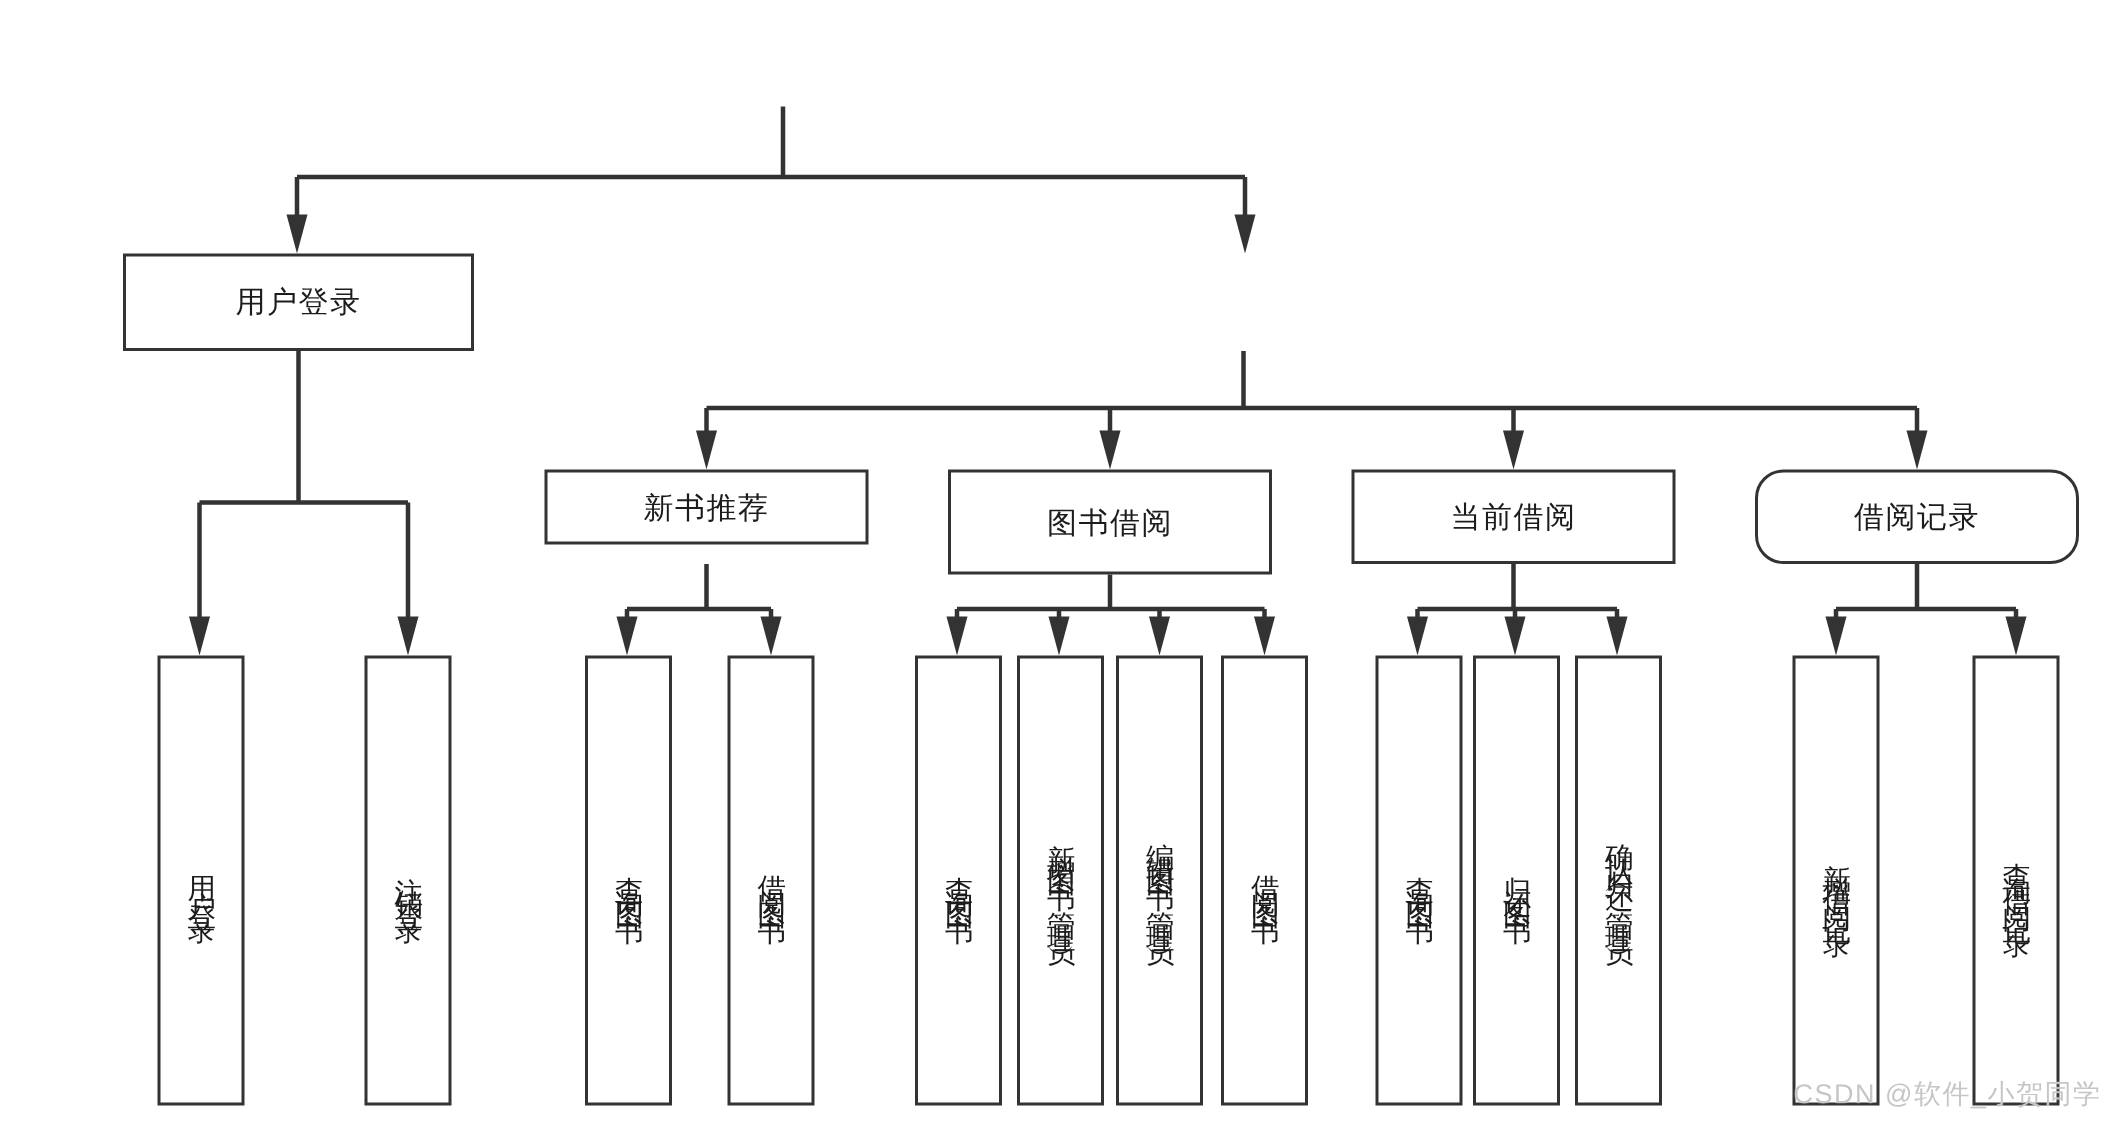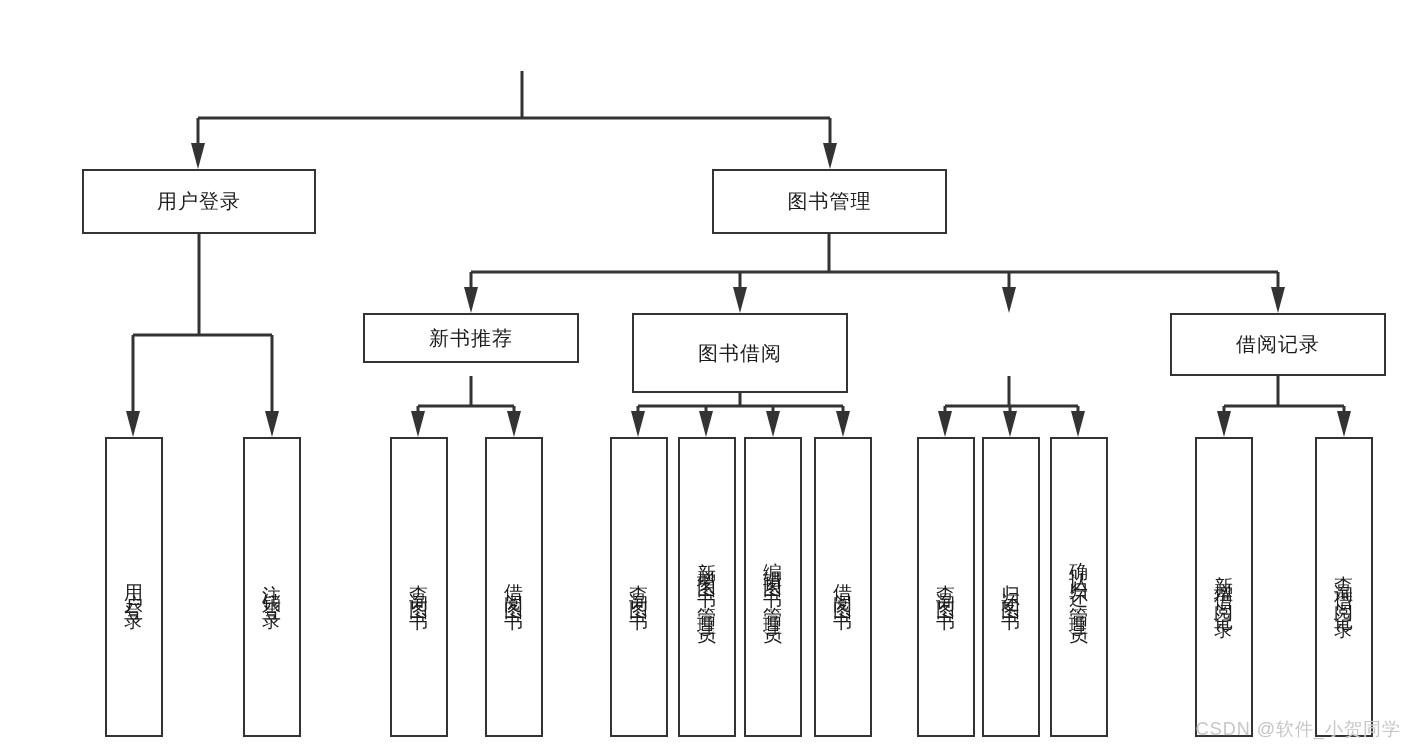--- a/index.html
+++ b/index.html
@@ -92,31 +92,31 @@
       <polygon class="head" points="1071,411 1085,411 1078,437"></polygon>
       <polygon class="head" points="1217,411 1231,411 1224,437"></polygon>
       <polygon class="head" points="1337,411 1351,411 1344,437"></polygon>
     </g>
   </svg>
 
 
   <div class="node" style="left:82px;top:169px;width:234px;height:65px;">
     <span>用户登录</span>
   </div>
-  <div class="node" style="left:712px;top:169px;width:235px;height:65px;">
-    <span>图书管理</span>
-  </div>
 
   <div class="node" style="left:363px;top:313px;width:216px;height:50px;">
     <span>新书推荐</span>
   </div>
-  <div class="node" style="left:632px;top:313px;width:216px;height:80px;">
+  <div class="node" style="left:632px;top:313px;width:216px;height:70px;">
     <span>图书借阅</span>
   </div>
-  <div class="node" style="left:1170px;top:313px;width:216px;height:63px;">
+  <div class="node" style="left:901px;top:313px;width:216px;height:63px;">
+    <span>当前借阅</span>
+  </div>
+  <div class="node" style="left:1170px;top:313px;width:216px;height:63px;border-radius:19px;">
     <span>借阅记录</span>
   </div>
 
   <div class="leaf" style="left:105px;">
     <span class="vtext">用户登录</span>
   </div>
   <div class="leaf" style="left:243px;">
     <span class="vtext">注销登录</span>
   </div>
 

